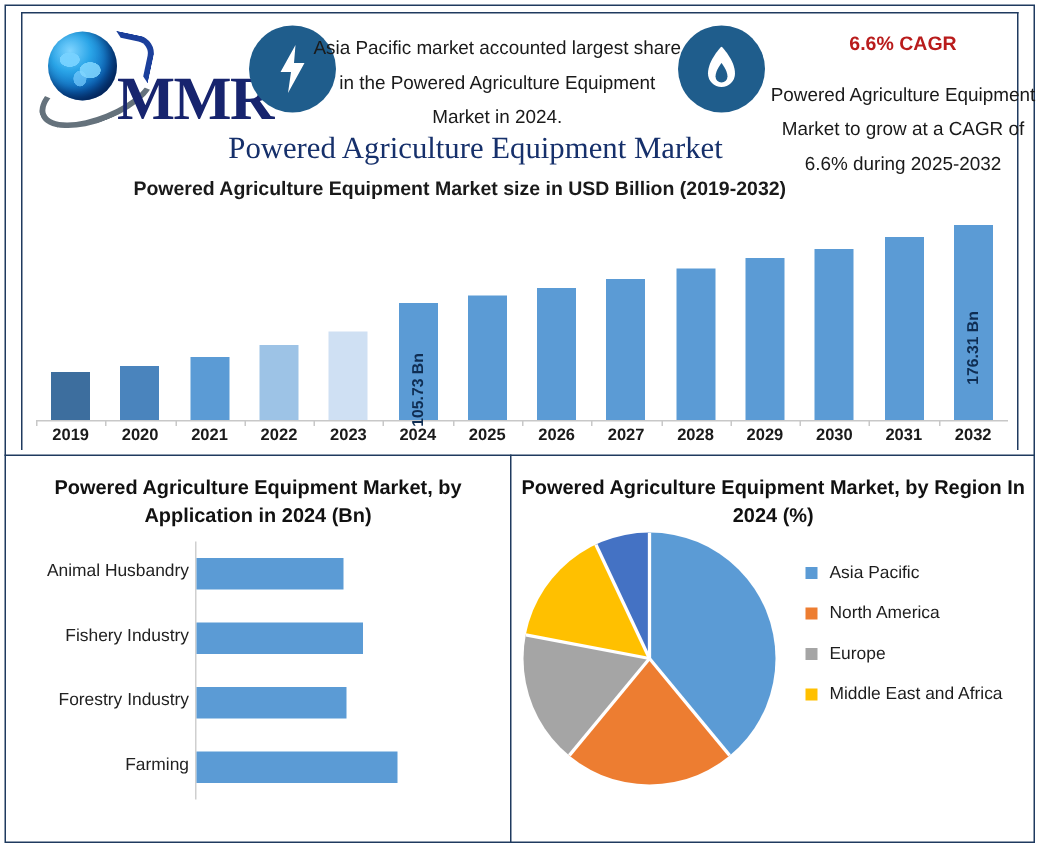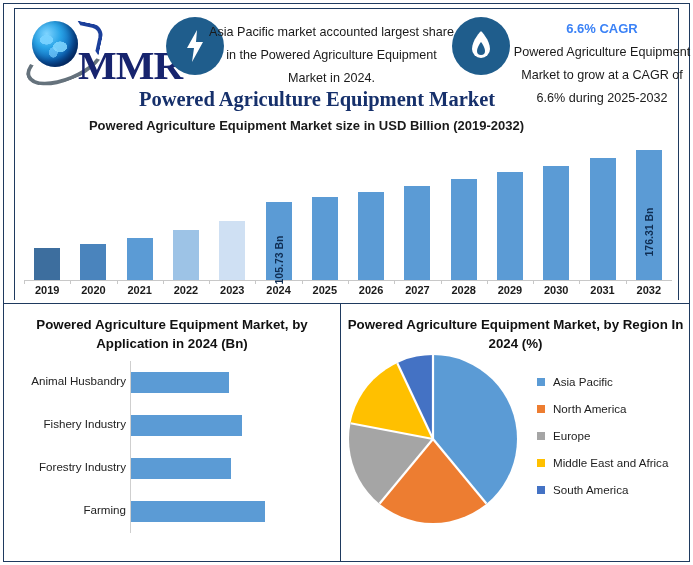--- a/index.html
+++ b/index.html
@@ -35,24 +35,24 @@
 
   .circ{position:absolute;border-radius:50%;background:#1f5d8c;}
   .circ-bolt{left:152px;top:8px;width:58px;height:58px;}
   .bolt{position:absolute;left:50%;top:50%;transform:translate(-50%,-50%);width:20px;height:32px;}
   .circ-flame{left:438px;top:8px;width:58px;height:58px;}
   .flame{position:absolute;left:50%;top:50%;transform:translate(-50%,-50%);width:22px;height:30px;}
 
   .hdr-text{position:absolute;font-size:12.6px;color:#1a1a1a;line-height:23px;text-align:center;}
   .hdr-left{left:195px;top:12px;width:245px;}
   .hdr-right{left:497px;top:8px;width:182px;}
-  .cagr{font-weight:bold;font-size:13px;color:#3b82f6;display:block;margin-bottom:1px;}
+  .cagr{font-weight:bold;font-size:13px;color:#b91c1c;display:block;margin-bottom:12px;}
 
   .main-title{position:absolute;left:0;top:88px;width:634px;text-align:center;
-    font-family:"Liberation Serif",serif;font-weight:bold;font-size:20.5px;color:#16306b;}
+    font-family:"Liberation Serif",serif;font-weight:normal;font-size:20.5px;color:#16306b;}
 
   
   .bar-chart{position:absolute;left:14px;top:118px;width:665px;height:182px;}
   .bc-title{position:absolute;left:0;top:0;width:585px;text-align:center;font-weight:bold;font-size:13px;color:#1a1a1a;}
   .bc-axis{position:absolute;left:10px;top:162px;width:648px;height:0;border-top:1px solid #c8c8c8;}
   .bc-cols{position:absolute;left:10px;top:22px;width:648px;height:140px;display:flex;}
   .bc-col{flex:1;position:relative;height:140px;}
   .bc-bar{position:absolute;bottom:0;left:50%;transform:translateX(-50%);width:26px;background:#5b9bd5;}
   .bc-tick{position:absolute;bottom:-4px;left:0;width:0;height:4px;border-left:1px solid #c8c8c8;}
   .bc-val{position:absolute;left:50%;bottom:6px;transform:translateX(-50%) rotate(-90deg);
@@ -260,20 +260,16 @@
           <span class="leg-txt">North America</span>
         </div>
         <div class="leg-item">
           <span class="leg-sw" style="background: rgb(165, 165, 165);"></span>
           <span class="leg-txt">Europe</span>
         </div>
         <div class="leg-item">
           <span class="leg-sw" style="background: rgb(255, 192, 0);"></span>
           <span class="leg-txt">Middle East and Africa</span>
         </div>
-        <div class="leg-item">
-          <span class="leg-sw" style="background: rgb(68, 114, 196);"></span>
-          <span class="leg-txt">South America</span>
-        </div>
       </div>
   </div>
 
 </div>
 
 </body></html>

